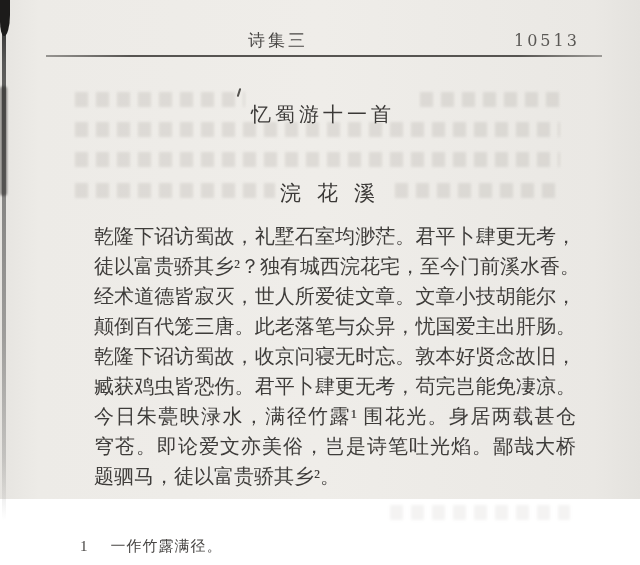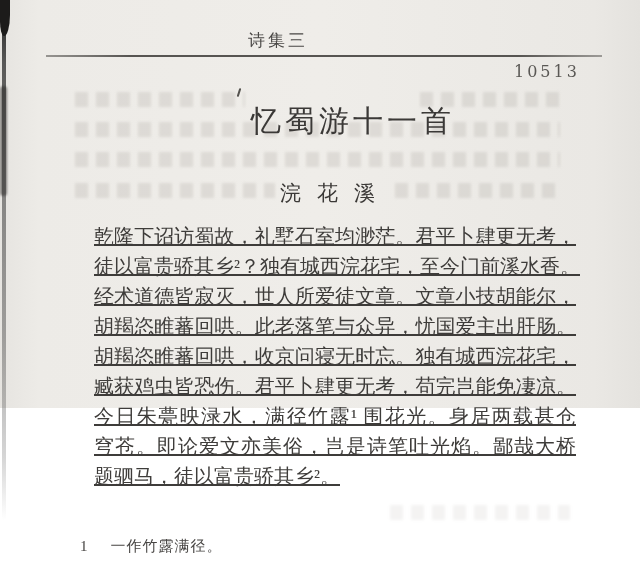--- a/index.html
+++ b/index.html
@@ -3,21 +3,21 @@
 <meta charset="utf-8">
 <style>
   html, body { margin: 0; padding: 0; }
   body {
     width: 640px; height: 565px;
     font-family: "Liberation Serif", "DejaVu Serif", serif;
     overflow: hidden;
   }
   .page {
     position: relative;
-    width: 640px; height: 408px;
+    width: 640px; height: 499px;
     background: #ebe9e5;
     background: linear-gradient(90deg, #e6e4e0 0%, #edebe7 6%, #efede9 50%, #eae8e4 93%, #e4e2de 100%);
     color: #3e3c3a;
   }
   
   .edge-line {
     position: absolute; left: 2px; top: 0; width: 4px; height: 520px;
     background: linear-gradient(180deg, rgba(20,20,20,.95) 0%, rgba(40,40,40,.75) 12%,
       rgba(50,50,50,.55) 35%, rgba(70,70,70,.45) 65%, rgba(90,90,90,.25) 88%, rgba(120,120,120,0) 100%);
   }
@@ -39,30 +39,29 @@
   }
   
   .running-title {
     position: absolute; left: 248px; top: 29px;
     font-size: 17px; letter-spacing: 3px; color: #4a4846;
   }
   .page-number {
     position: absolute; left: 514px; top: 31px;
     font-size: 16px; letter-spacing: 3px; color: #5a5855;
     font-family: "DejaVu Serif", serif;
-    margin-top: 31px;
   }
   .header-rule {
     position: absolute; left: 46px; top: 55px; width: 556px; height: 2px;
     background: linear-gradient(90deg, rgba(80,78,75,.55), rgba(60,58,55,.85) 15%, rgba(60,58,55,.85) 85%, rgba(80,78,75,.5));
   }
   
   .poem-title {
     position: absolute; left: 251px; top: 101px;
-    font-size: 30px; letter-spacing: 4px; color: #3b3937;
+    font-size: 20px; letter-spacing: 4px; color: #3b3937;
     white-space: nowrap;
   }
   .artifact-tick {
     position: absolute; left: 238px; top: 88px; width: 2px; height: 9px;
     background: #55534f; transform: rotate(18deg); border-radius: 1px;
   }
   .poem-subtitle {
     position: absolute; left: 280px; top: 179px;
     font-size: 21px; letter-spacing: 16px; color: #3b3937;
     white-space: nowrap;
@@ -70,21 +69,20 @@
   }
   
   .poem-body {
     position: absolute; left: 94px; top: 221px; width: 482px;
     font-size: 20px; line-height: 30px; color: #3e3c3a;
   }
   .body-line {
     width: 482px; height: 30px;
     text-align: justify; text-align-last: justify;
     white-space: nowrap;
-    text-decoration: underline;
   }
   .body-line.last {
     text-align: center; text-align-last: left;
   }
   
   .footnote {
     position: absolute; left: 80px; top: 537px;
     font-size: 15px; line-height: 18px; color: #474543;
   }
   .footnote-marker { display: inline-block; }
@@ -112,22 +110,22 @@
   <div class="header-rule"></div>
 
   <div class="artifact-tick"></div>
   <div class="poem-title">忆蜀游十一首</div>
   <div class="poem-subtitle">浣花溪</div>
 
   <div class="poem-body">
       <div class="body-line">乾隆下诏访蜀故，礼墅石室均渺茫。君平卜肆更无考，</div>
       <div class="body-line">徒以富贵骄其乡²？独有城西浣花宅，至今门前溪水香。</div>
       <div class="body-line">经术道德皆寂灭，世人所爱徒文章。文章小技胡能尔，</div>
-      <div class="body-line">胡羯恣睢蕃回哄。此老落笔与众异，忧国爱主出肝肠。</div>
-      <div class="body-line">胡羯恣睢蕃回哄，收京问寝无时忘。独有城西浣花宅，</div>
+      <div class="body-line">颠倒百代笼三唐。此老落笔与众异，忧国爱主出肝肠。</div>
+      <div class="body-line">乾隆下诏访蜀故，收京问寝无时忘。敦本好贤念故旧，</div>
       <div class="body-line">臧获鸡虫皆恐伤。君平卜肆更无考，苟完岂能免凄凉。</div>
       <div class="body-line">今日朱甍映渌水，满径竹露¹ 围花光。身居两载甚仓</div>
       <div class="body-line">穹苍。即论爱文亦美俗，岂是诗笔吐光焰。鄙哉大桥</div>
       <div class="body-line last">题驷马，徒以富贵骄其乡²。</div>
     </div>
 
   <div class="footnote">
     <span class="footnote-marker">1</span><span class="footnote-text">一作竹露满径。</span>
   </div>
 

